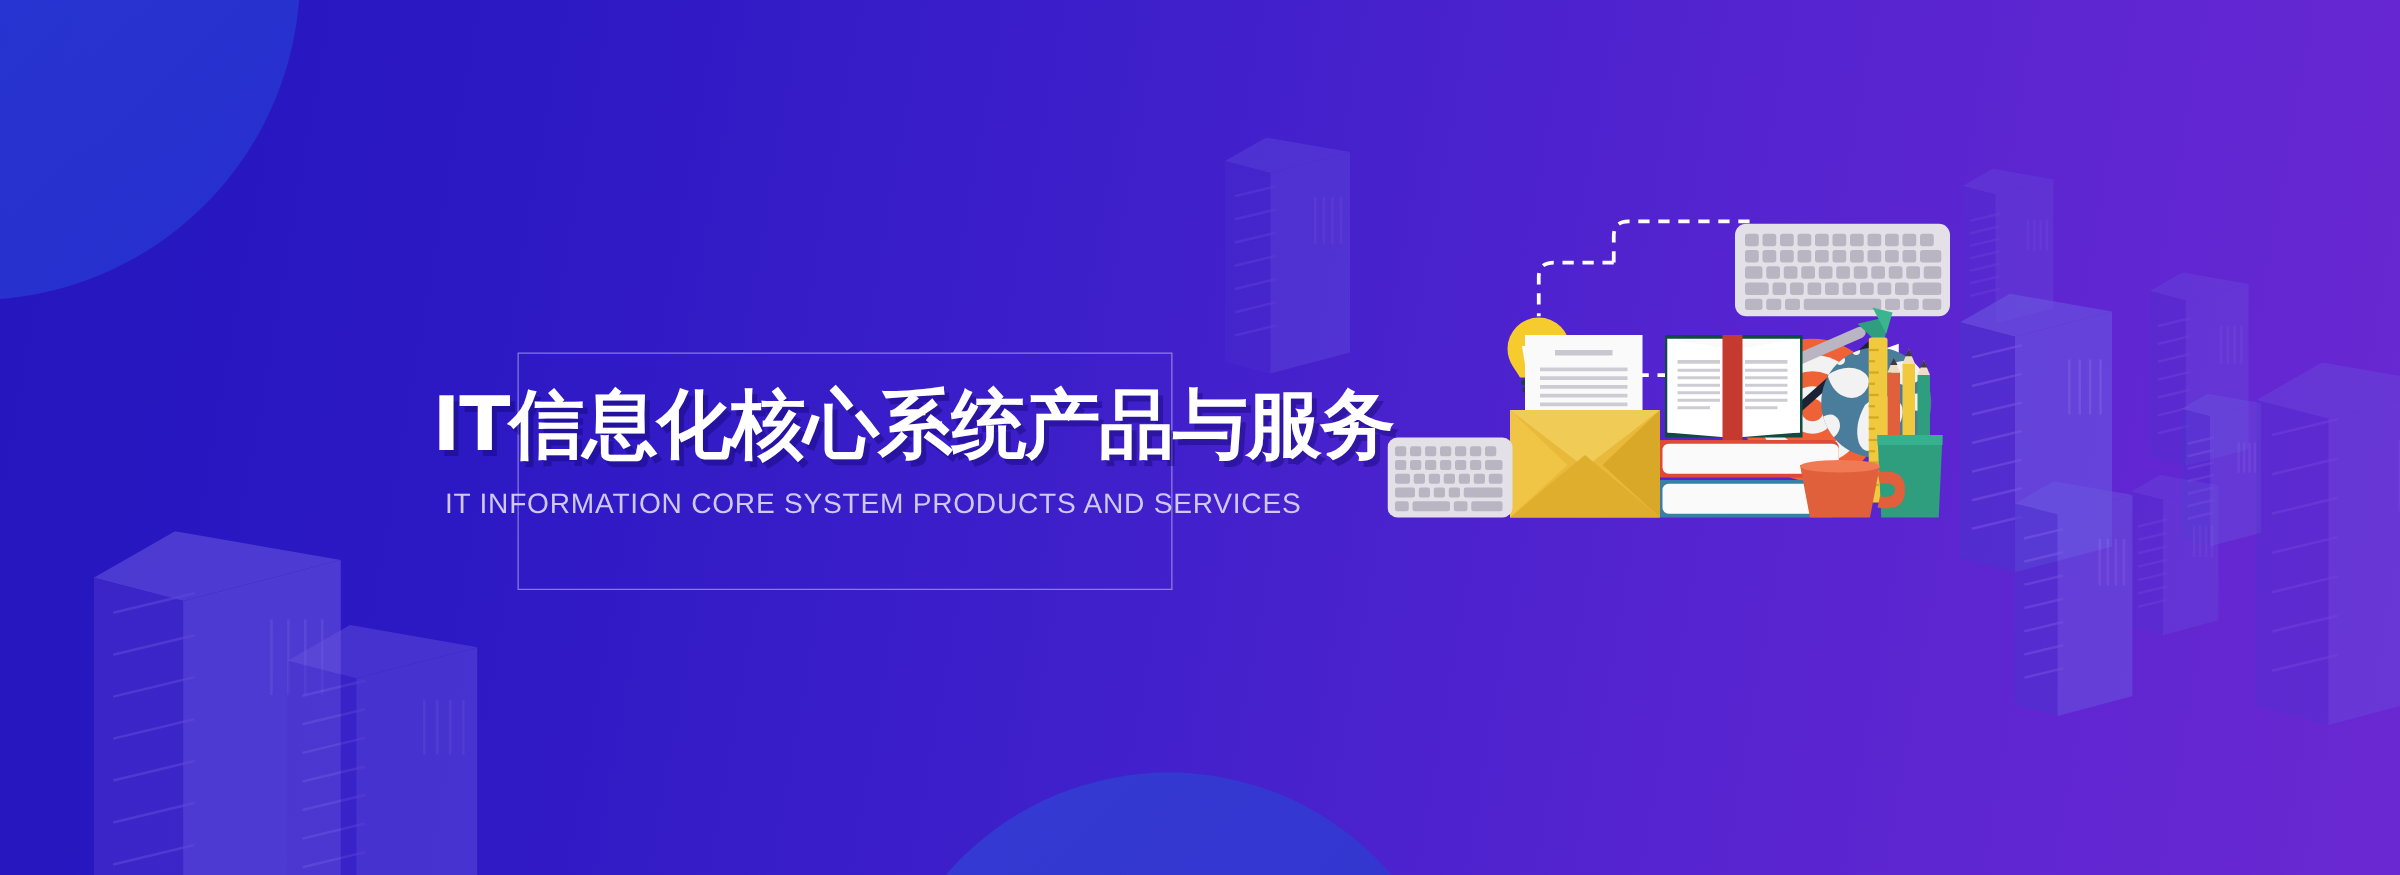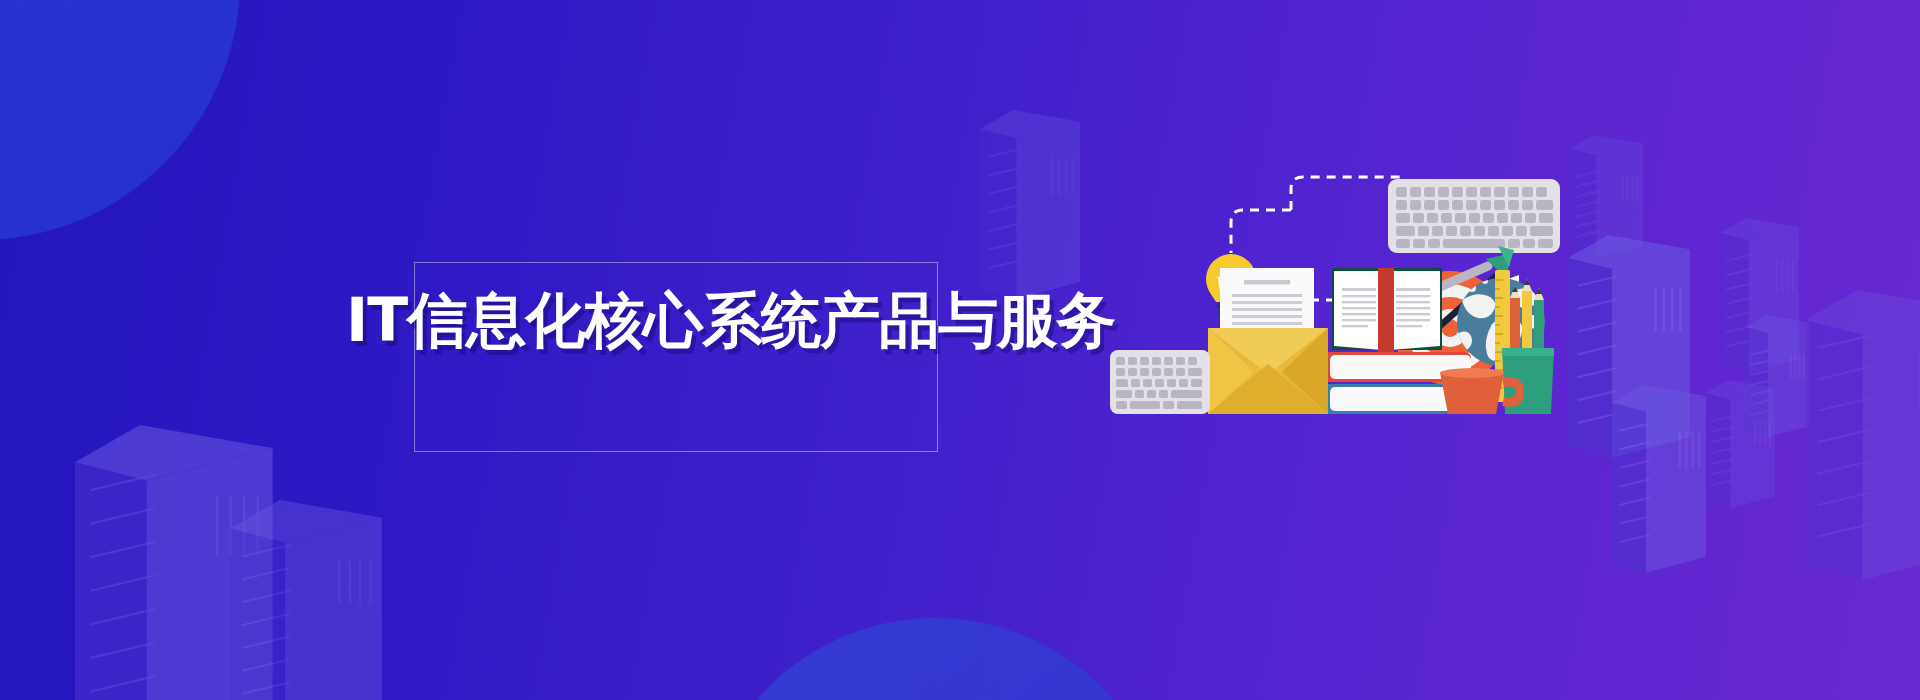--- a/index.html
+++ b/index.html
@@ -33,21 +33,21 @@
     opacity:.85;
   }
 
   
   .bldg { position:absolute; }
   .bldg svg { display:block; }
 
   
   #text-block {
     position:absolute;
-    left:414px; top:262px;
+    left:414px; top:282px;
     width:524px; height:190px;
   }
   #text-frame {
     position:absolute; inset:0;
     border:1px solid rgba(255,255,255,.42);
   }
   #title {
     position:absolute;
     left:-68px; top:28px;
     white-space:nowrap;
@@ -266,20 +266,21 @@
           <line x1="74.25120000000001" y1="46.165000000000006" x2="74.25120000000001" y2="83.565" stroke="#9b85f2" stroke-width="2" opacity=".5"></line>
           <line x1="80.6992" y1="46.165000000000006" x2="80.6992" y2="83.565" stroke="#9b85f2" stroke-width="2" opacity=".5"></line>
           <line x1="87.1472" y1="46.165000000000006" x2="87.1472" y2="83.565" stroke="#9b85f2" stroke-width="2" opacity=".5"></line>
        </svg>
       </div>
     </div>
 
   <div id="text-block">
     <div id="text-frame"></div>
     <div id="title">IT信息化核心系统产品与服务</div>
+    <div id="subtitle">IT INFORMATION CORE SYSTEM PRODUCTS AND SERVICES</div>
   </div>
 
   <div id="illustration">
     <svg width="450" height="345" viewBox="0 0 450 345" xmlns="http://www.w3.org/2000/svg">
       <defs>
         <clipPath id="globeClip">
             <circle cx="391" cy="194" r="44"></circle>
           </clipPath>
       </defs>
 

